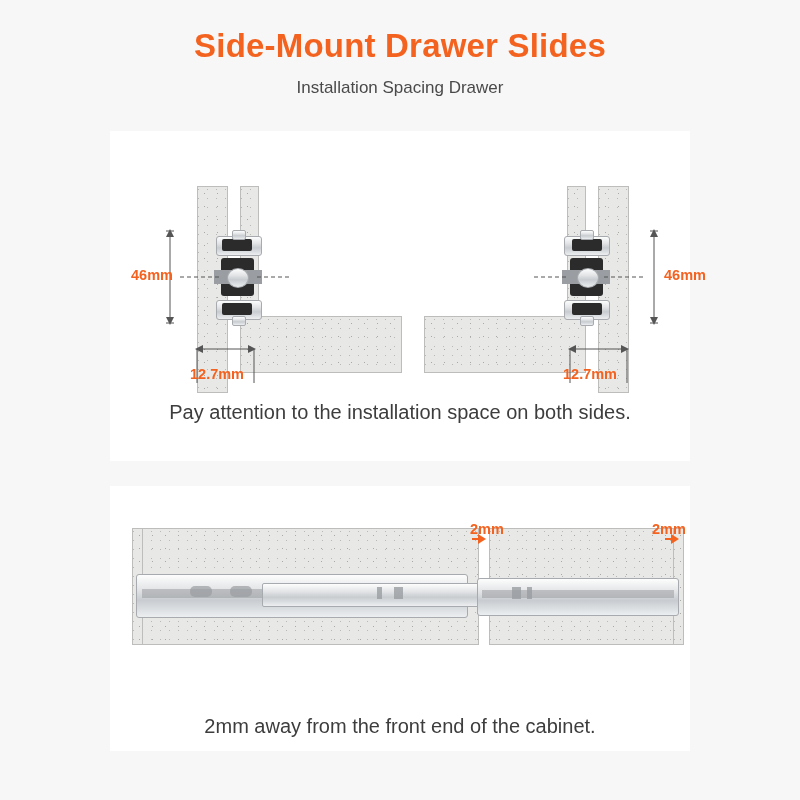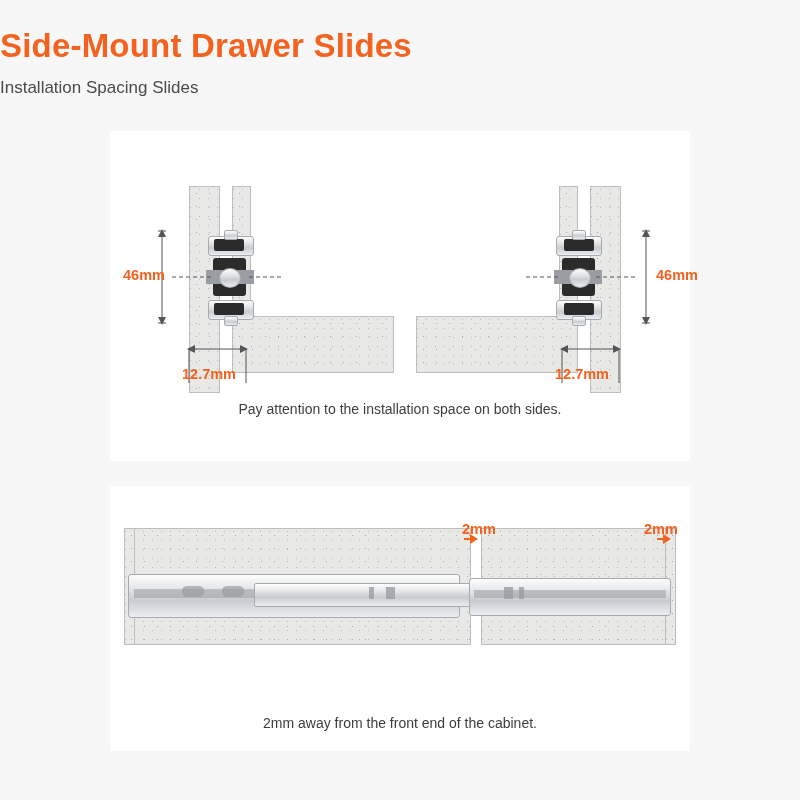--- a/index.html
+++ b/index.html
@@ -15,20 +15,21 @@
   }
   .page {
     position: relative;
     width: 800px;
     height: 800px;
     background: #f7f7f7;
   }
 
   
   .header {
+    text-align: center;
     padding-top: 26px;
   }
   .title {
     font-size: 33px;
     font-weight: bold;
     color: #f4621f;
     letter-spacing: 0.2px;
     line-height: 1.2;
   }
   .subtitle {
@@ -51,33 +52,33 @@
     padding-top: 10px;
     position: relative;
   }
   .panel-2 {
     margin-top: 25px;
     height: 265px;
     position: relative;
   }
   .caption {
     text-align: center;
-    font-size: 14px;
+    font-size: 20px;
     color: #3d3d3d;
     position: absolute;
     width: 100%;
     left: 0;
   }
   .caption-1 { top: 270px; }
   .caption-2 { top: 229px; }
 
   
   .diagram {
     position: absolute;
-    left: 4px;
+    left: 12px;
     top: 0;
     width: 100%;
     height: 100%;
   }
   .dim-label {
     position: absolute;
     color: #f4621f;
     font-size: 14.5px;
     font-weight: bold;
     white-space: nowrap;
@@ -109,21 +110,21 @@
     background: #9a9da1;
   }
 </style>
 </head>
 <body>
 
 <div class="page">
 
   <div class="header">
     <div class="title">Side-Mount Drawer Slides</div>
-    <div class="subtitle">Installation Spacing Slides</div>
+    <div class="subtitle">Installation Spacing Drawer</div>
   </div>
 
   <div class="panel panel-1">
 
     <div class="diagram">
 
       <div class="board" style="left:75px; top:55px; width:29px; height:205px;"></div>
 
       <div class="board" style="left:118px; top:55px; width:17px; height:185px;"></div>
 

